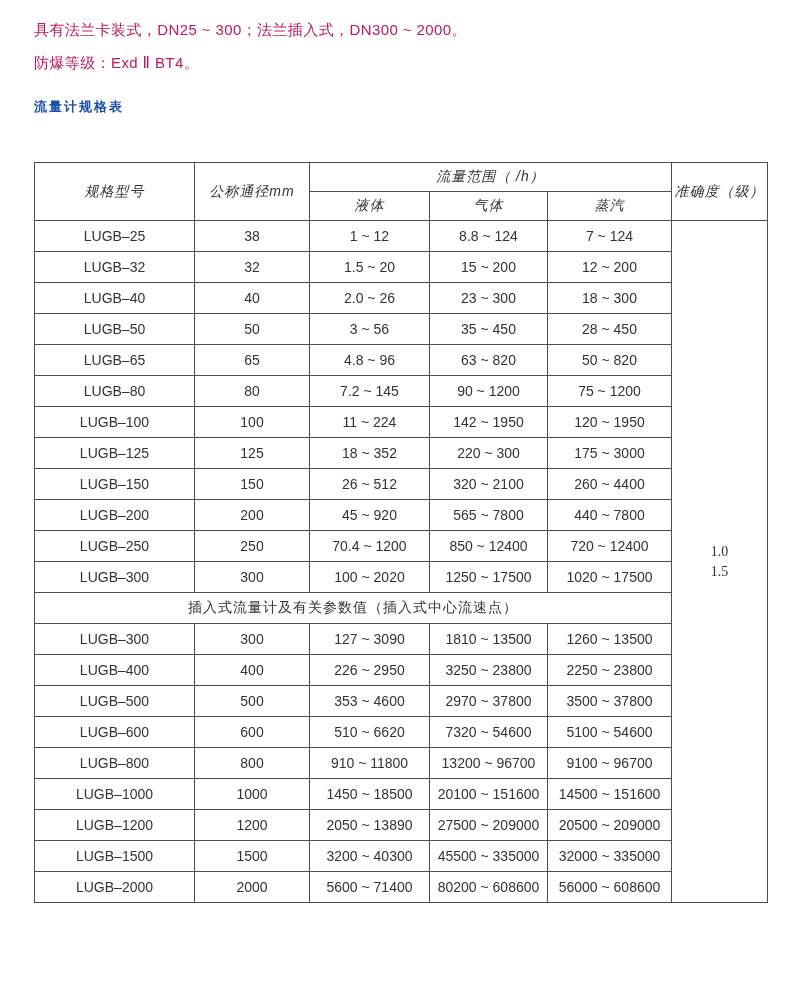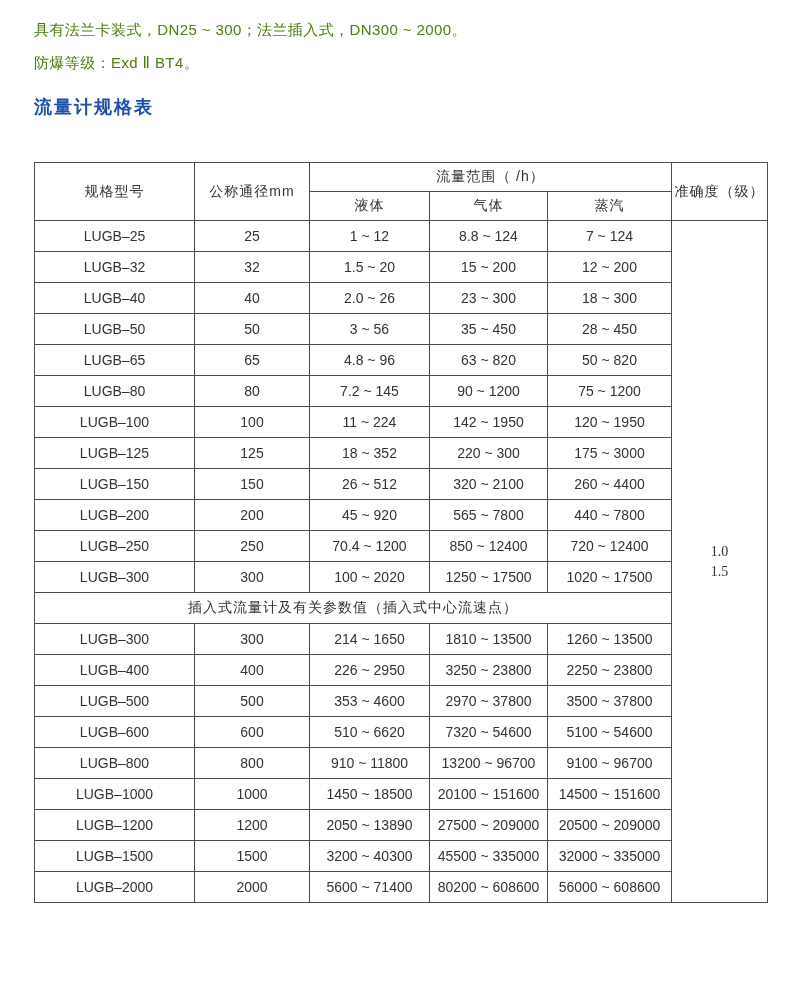--- a/index.html
+++ b/index.html
@@ -11,26 +11,26 @@
     font-family: "Liberation Sans", "DejaVu Sans", sans-serif;
     color: var(--text);
   }
   .page { padding: 22px 33px 0 34px; }
 
   .intro p {
     margin: 0 0 17px 0;
     font-size: 15px;
     line-height: 16px;
     letter-spacing: 0.4px;
-    color: #4d7c0f;
+    color: #be185d;
   }
 
   .section-title {
     margin: 26px 0 0 0;
-    font-size: 18px;
+    font-size: 13px;
     line-height: 20px;
     font-weight: bold;
     letter-spacing: 2px;
     color: var(--accent);
   }
 
   table.spec {
     margin-top: 45px;
     width: 733px;
     border-collapse: collapse;
@@ -40,21 +40,21 @@
     border: 1px solid var(--line);
     text-align: center;
     vertical-align: middle;
     font-size: 14px;
     font-weight: normal;
     color: #333333;
     padding: 0 2px;
     white-space: nowrap;
     overflow: hidden;
   }
-  table.spec thead th { height: 29px; letter-spacing: 1px; }
+  table.spec thead th { height: 29px; letter-spacing: 1px; font-style: italic; }
   table.spec tbody td { height: 31px; }
   td.separator { letter-spacing: 1px; font-family: Liberation Serif, serif; }
   td.accuracy-cell div { line-height: 20px; font-family: Liberation Serif, serif; }
 </style>
 </head>
 <body>
 
 <div class="page">
 
   <div class="intro">
@@ -82,21 +82,21 @@
       </tr>
       <tr>
         <th>液体</th>
         <th>气体</th>
         <th>蒸汽</th>
       </tr>
     </thead>
     <tbody>
         <tr>
           <td>LUGB–25</td>
-          <td>25</td>
+          <td>38</td>
           <td>1 ~ 12</td>
           <td>8.8 ~ 124</td>
           <td>7 ~ 124</td>
           <td rowspan="22" class="accuracy-cell">
             <div>1.0</div>
             <div>1.5</div>
           </td>
         </tr>
         <tr>
           <td>LUGB–32</td>
@@ -174,21 +174,21 @@
           <td>100 ~ 2020</td>
           <td>1250 ~ 17500</td>
           <td>1020 ~ 17500</td>
         </tr>
         <tr>
           <td colspan="5" class="separator">插入式流量计及有关参数值（插入式中心流速点）</td>
         </tr>
         <tr>
           <td>LUGB–300</td>
           <td>300</td>
-          <td>214 ~ 1650</td>
+          <td>127 ~ 3090</td>
           <td>1810 ~ 13500</td>
           <td>1260 ~ 13500</td>
         </tr>
         <tr>
           <td>LUGB–400</td>
           <td>400</td>
           <td>226 ~ 2950</td>
           <td>3250 ~ 23800</td>
           <td>2250 ~ 23800</td>
         </tr>

